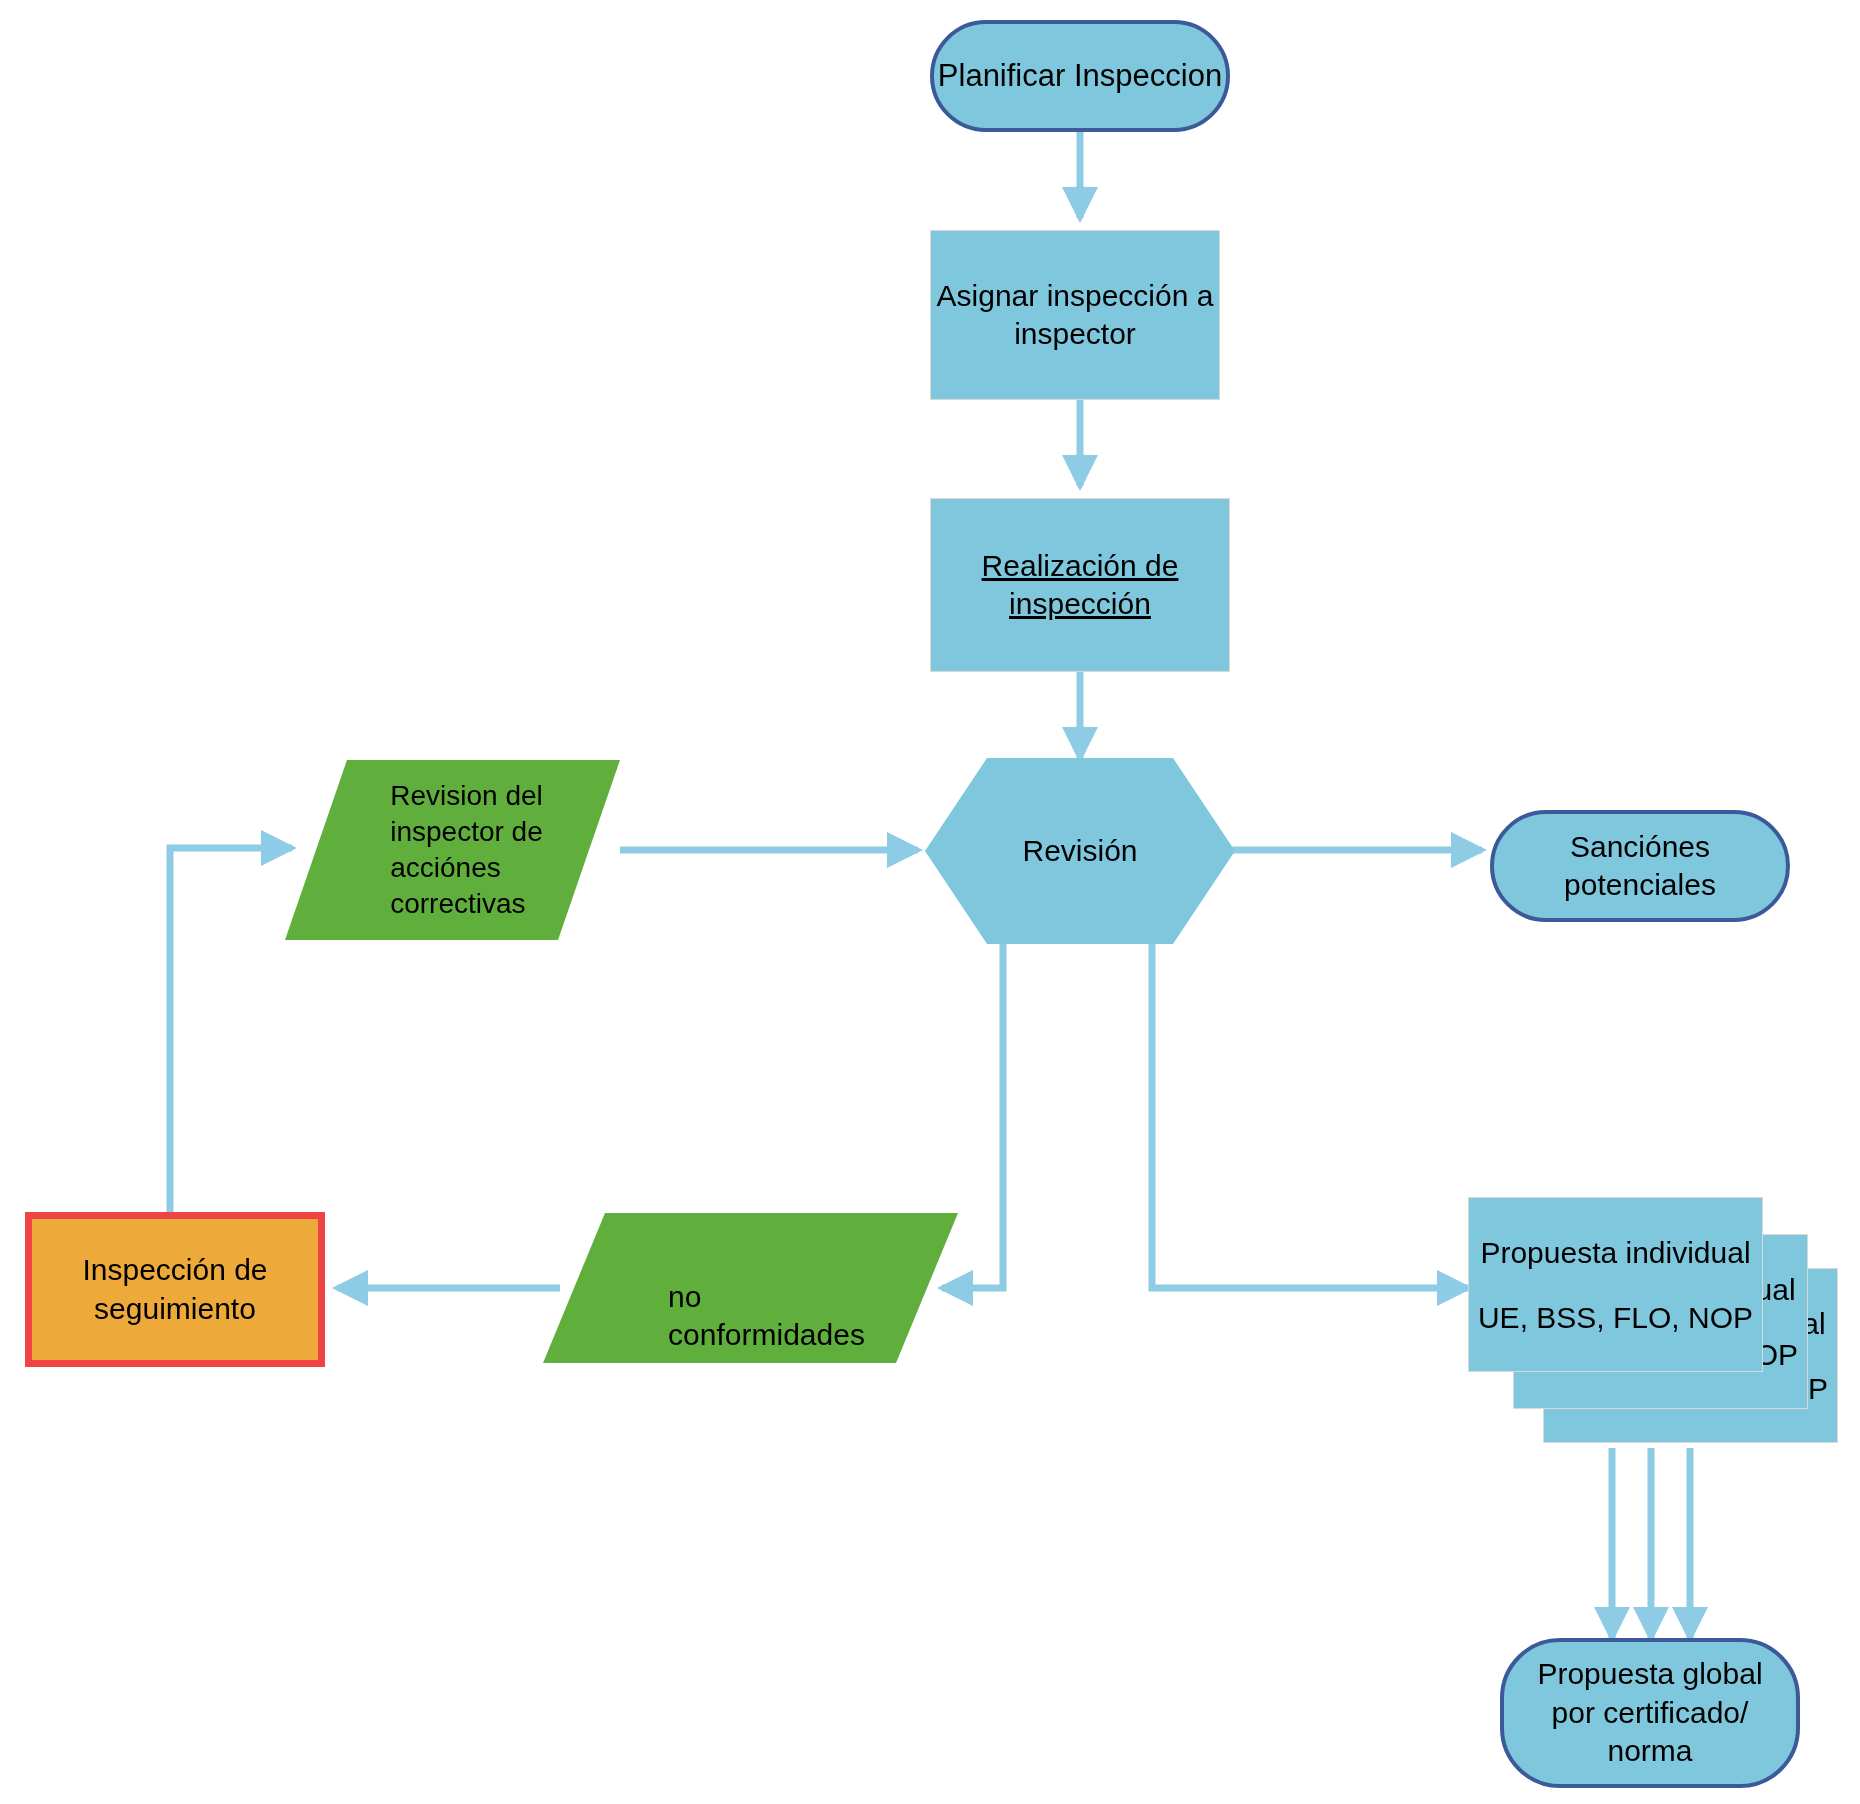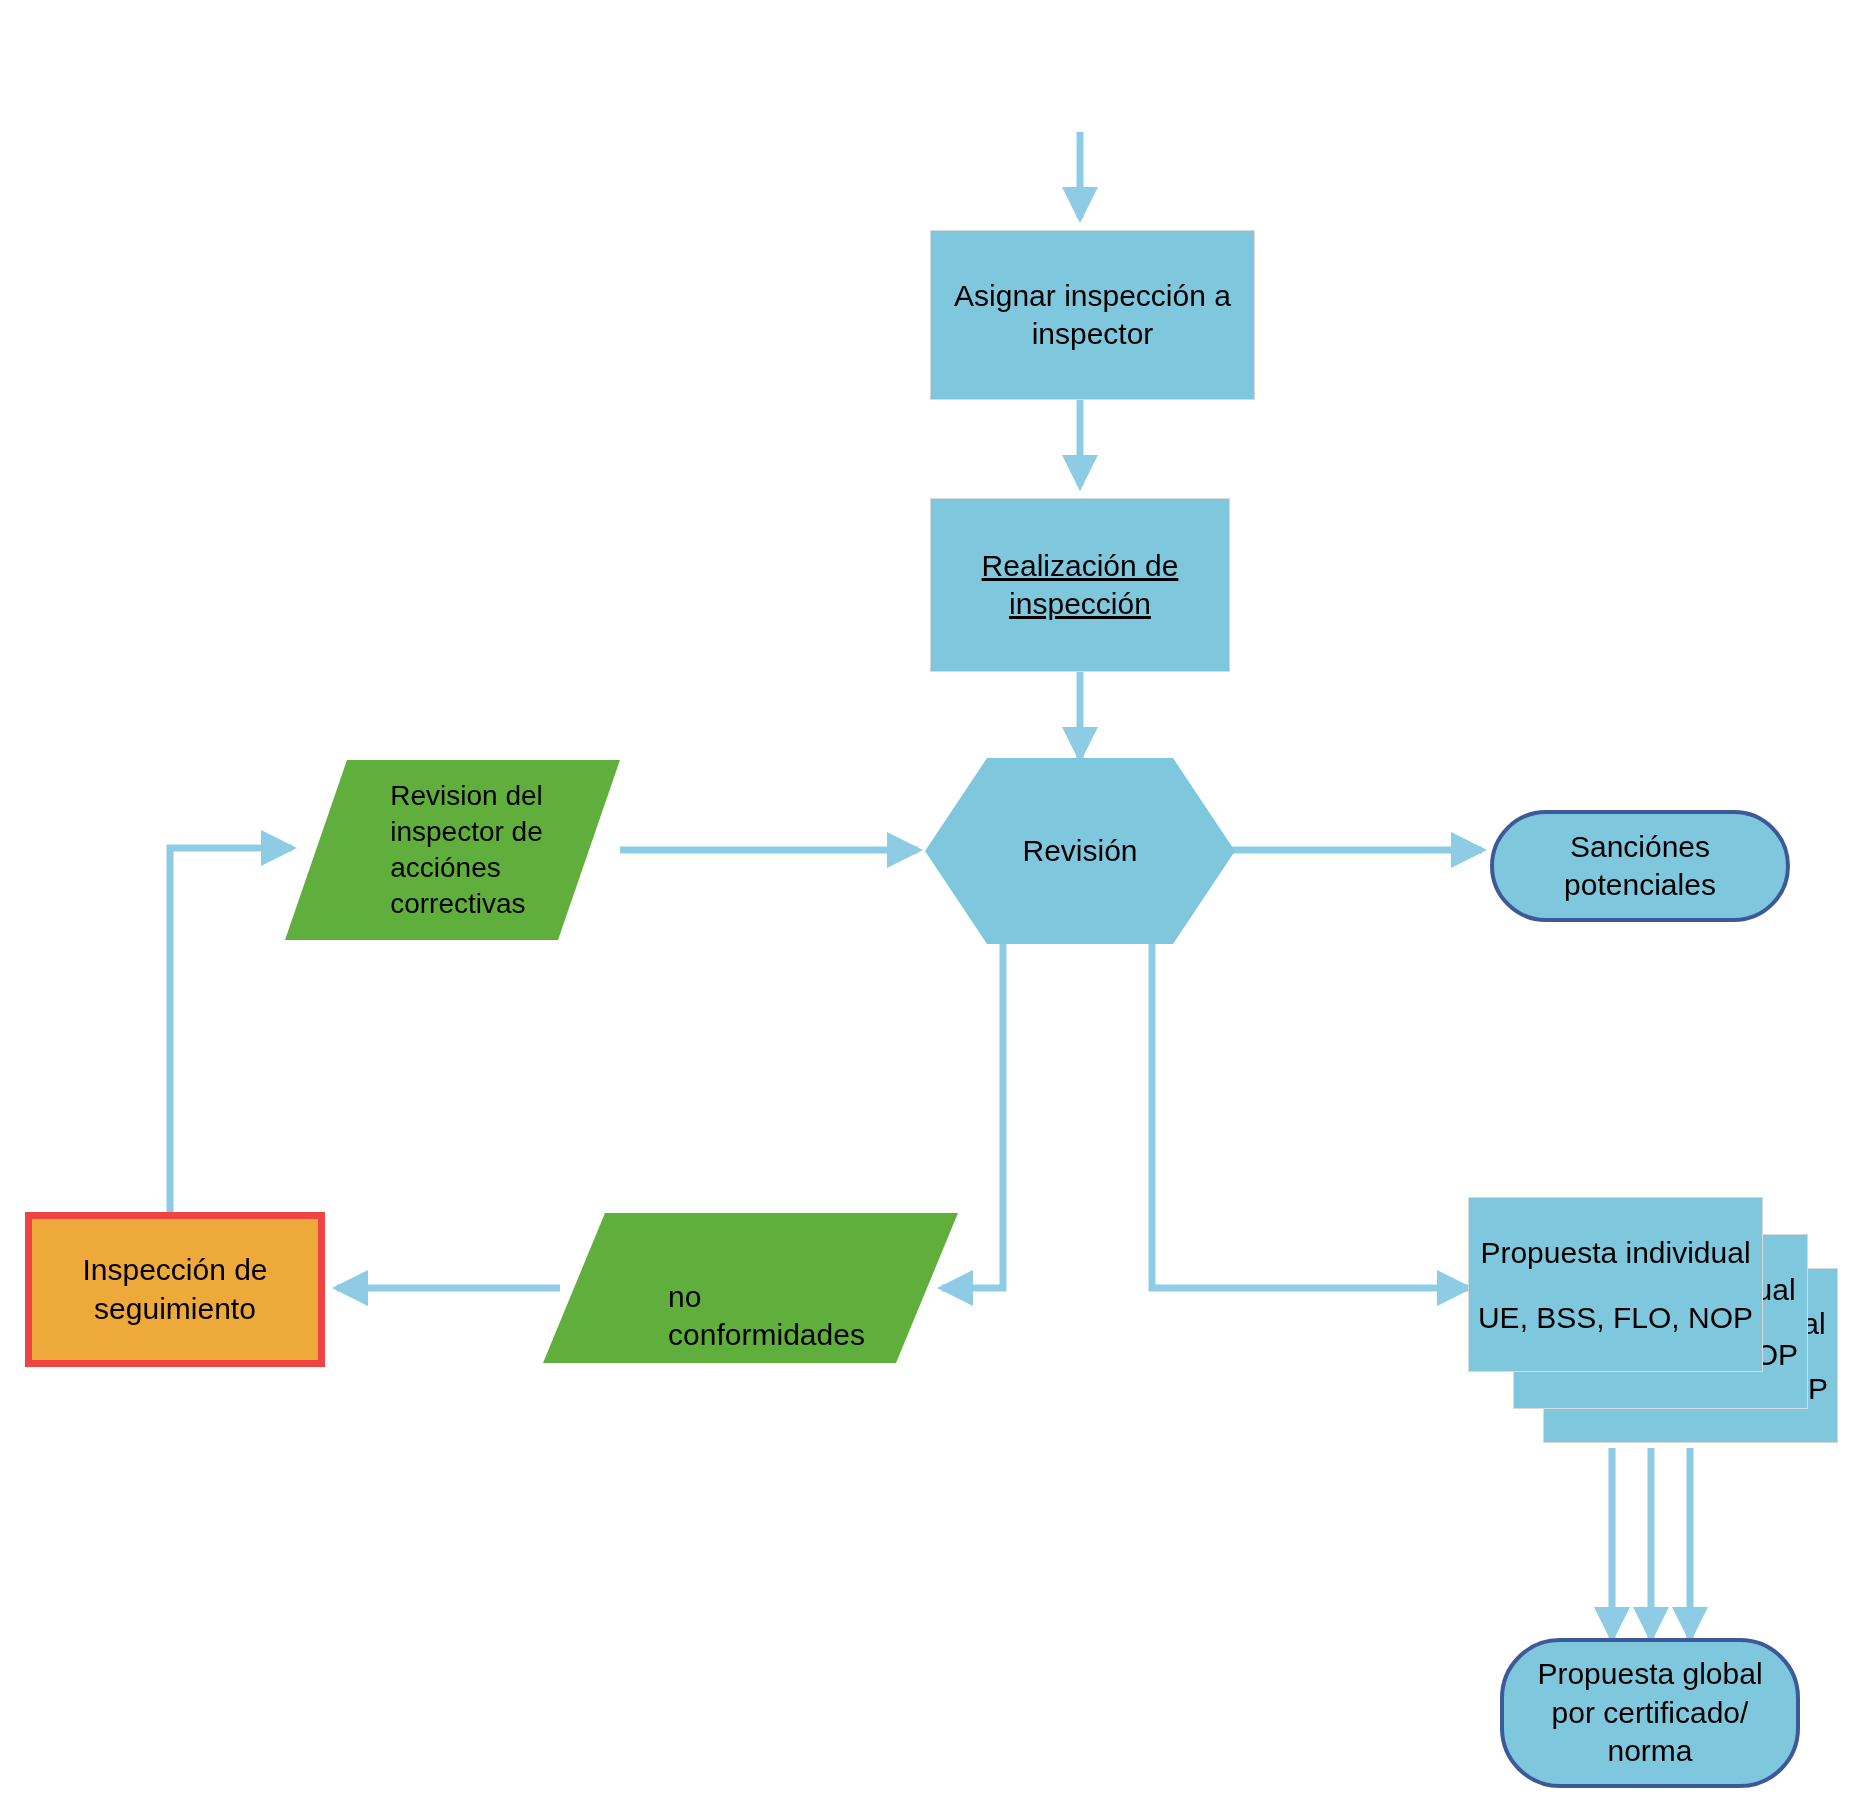--- a/index.html
+++ b/index.html
@@ -120,22 +120,25 @@
       <path d="M 170 1212 L 170 848 L 292 848"></path>
 
       <path d="M 620 850 L 918 850"></path>
 
       <path d="M 1612 1448 L 1612 1638"></path>
       <path d="M 1651 1448 L 1651 1638"></path>
       <path d="M 1690 1448 L 1690 1638"></path>
     </g>
   </svg>
 
-
-  <div class="node rect-blue fs30" style="left:930px; top:230px; width:325px; height:170px;">
+  <div class="node rounded fs31" style="left:930px; top:20px; width:300px; height:112px;">
+    <span>Planificar Inspeccion</span>
+  </div>
+
+  <div class="node rect-blue fs30" style="left:930px; top:230px; width:290px; height:170px;">
     <span>Asignar inspección a
 inspector</span>
   </div>
 
   <div class="node rect-blue fs30" style="left:930px; top:498px; width:300px; height:174px;text-decoration:underline;">
     <span>Realización de
 inspección</span>
   </div>
 
   <div class="hex-wrap" style="left:925px; top:758px; width:310px; height:186px;">

